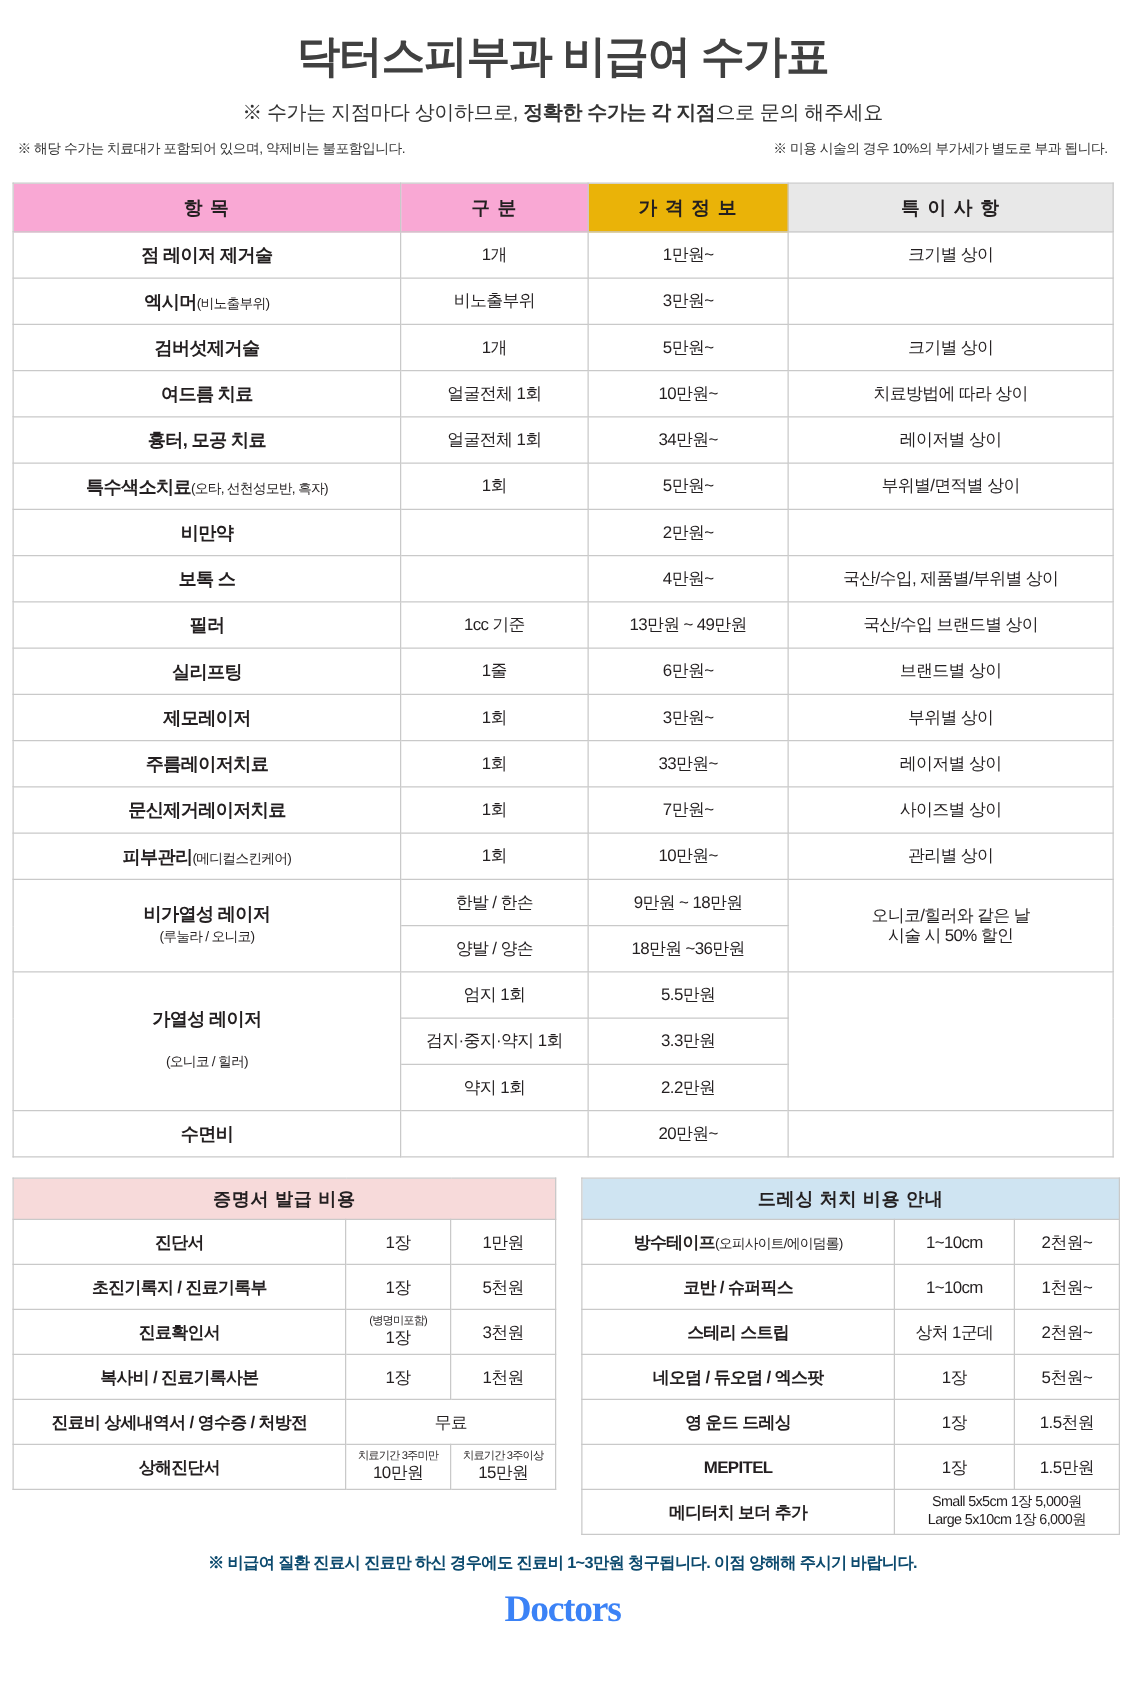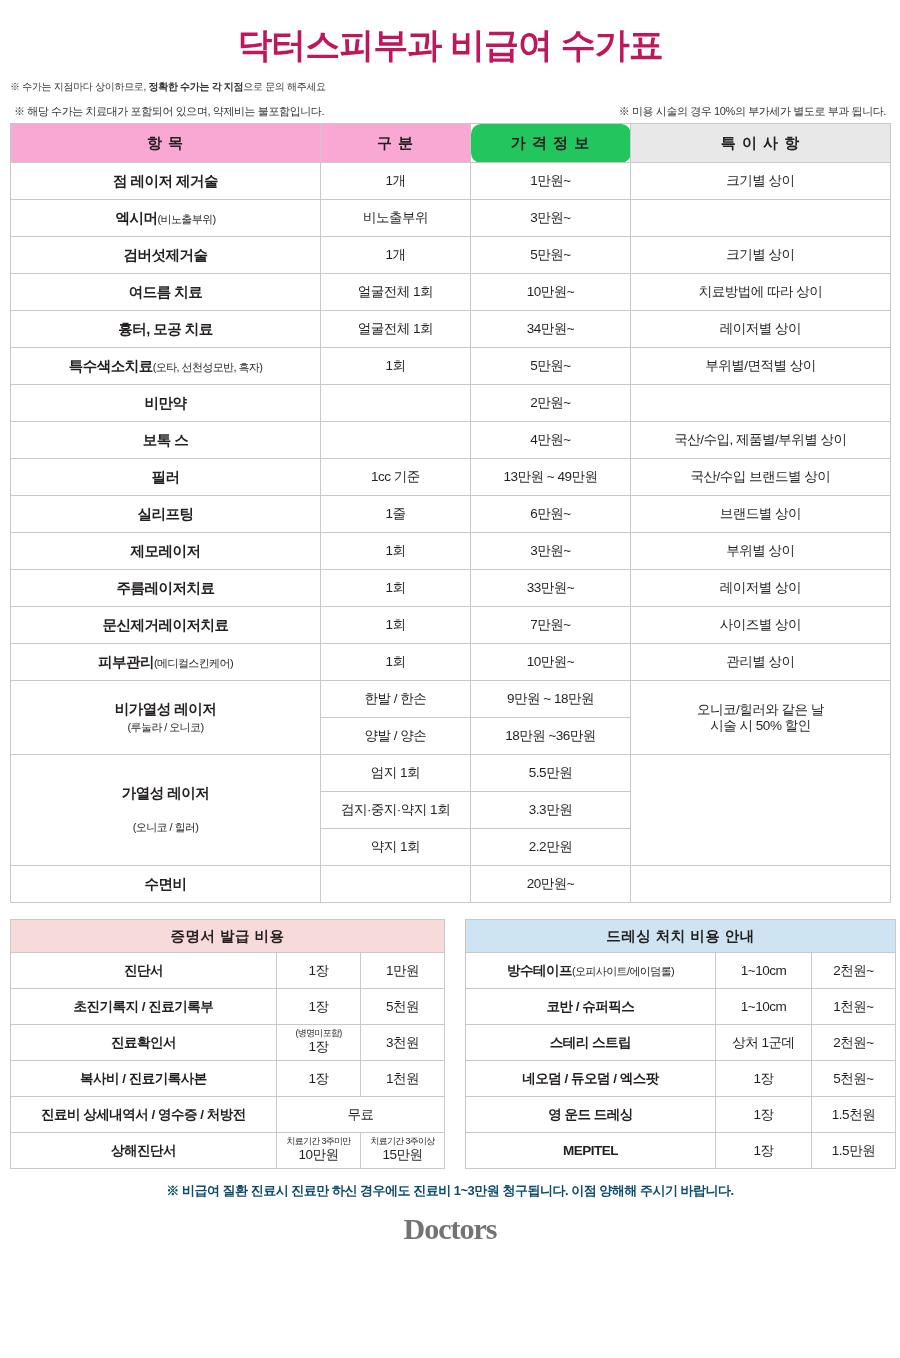--- a/index.html
+++ b/index.html
@@ -20,37 +20,38 @@
     position: relative;
     box-sizing: border-box;
     padding: 0 10px;
   }
   .title {
     text-align: center;
     font-size: 35px;
     font-weight: bold;
     letter-spacing: -1px;
     padding-top: 22px;
-    color: #be185d;
+    color: #404040;
   }
   .subnote {
-    font-size: 10px;
+    text-align: center;
+    font-size: 16px;
     color: #333;
     margin-top: 11px;
     letter-spacing: -0.3px;
   }
   .subnote b { font-weight: bold; }
   .noterow {
     display: flex;
     justify-content: space-between;
     align-items: flex-end;
     font-size: 11px;
     color: #333;
     margin-top: 10px;
-    padding: 0 4px 4px 4px;
+    padding: 0 4px 20px 4px;
     letter-spacing: -0.4px;
   }
 
   table {
     border-collapse: collapse;
     width: 100%;
     table-layout: fixed;
   }
   .maintable td, .maintable th {
     border: 1px solid #c9c9c9;
@@ -63,21 +64,21 @@
     color: #231f20;
   }
   .maintable th {
     font-weight: bold;
     font-size: 15px;
     height: 38px;
     letter-spacing: 1px;
   }
   .th-item { background: #f9a8d4; }
   .th-div  { background: #f9a8d4; }
-  .th-price{ background: #22c55e; border-radius: 10px; }
+  .th-price{ background: #eab308; }
   .th-note { background: #e8e8e8; }
 
   .maintable td.c1 { font-weight: bold; font-size: 14.5px; }
   .maintable td.c1 .small,
   .small { font-size: 11px; font-weight: normal; letter-spacing: -0.6px; }
 
   .sub-tables {
     display: flex;
     gap: 21px;
     margin-top: 16px;
@@ -113,21 +114,21 @@
     font-size: 13px;
     font-weight: bold;
     margin-top: 13px;
     letter-spacing: -0.5px;
   }
   .brand {
     text-align: center;
     margin-top: 12px;
     font-size: 30px;
     font-weight: bold;
-    color: #737373;
+    color: #3b82f6;
     letter-spacing: -1px;
     font-family: "Liberation Serif", serif;
   }
 </style>
 </head>
 <body>
 
 <div class="page">
 
   <div class="title">닥터스피부과 비급여 수가표</div>
@@ -370,20 +371,27 @@
           <tr>
             <td class="c1">영 운드 드레싱</td>
             <td>1장</td>
             <td>1.5천원</td>
           </tr>
           <tr>
             <td class="c1">MEPITEL</td>
             <td>1장</td>
             <td>1.5만원</td>
           </tr>
+          <tr>
+            <td class="c1">메디터치 보더 추가</td>
+            <td colspan="2" class="stack" style="font-size:11.5px">
+              <span>Small 5x5cm  1장 5,000원</span><br>
+              <span>Large 5x10cm 1장 6,000원</span>
+            </td>
+          </tr>
         </tbody>
       </table>
     </div>
 
   </div>
 
   <div class="footnote">
     <span>※ 비급여 질환 진료시 진료만 하신 경우에도 </span><span>진료비 1~3만원</span><span> 청구됩니다. 이점 양해해 주시기 바랍니다.</span>
   </div>
 

